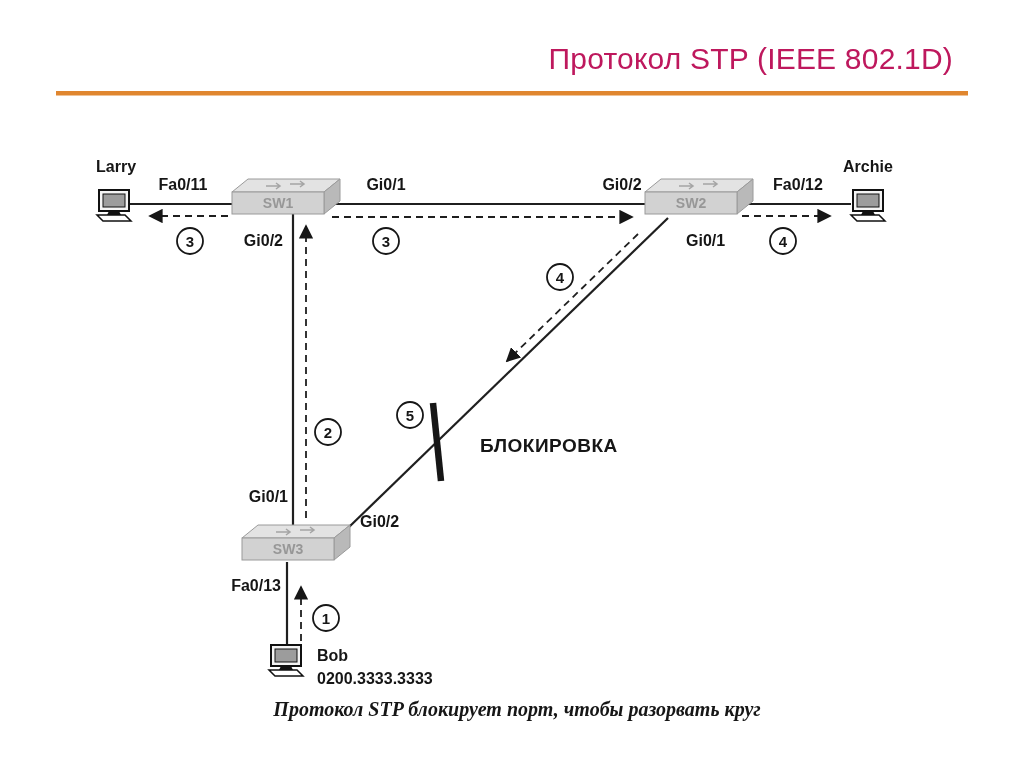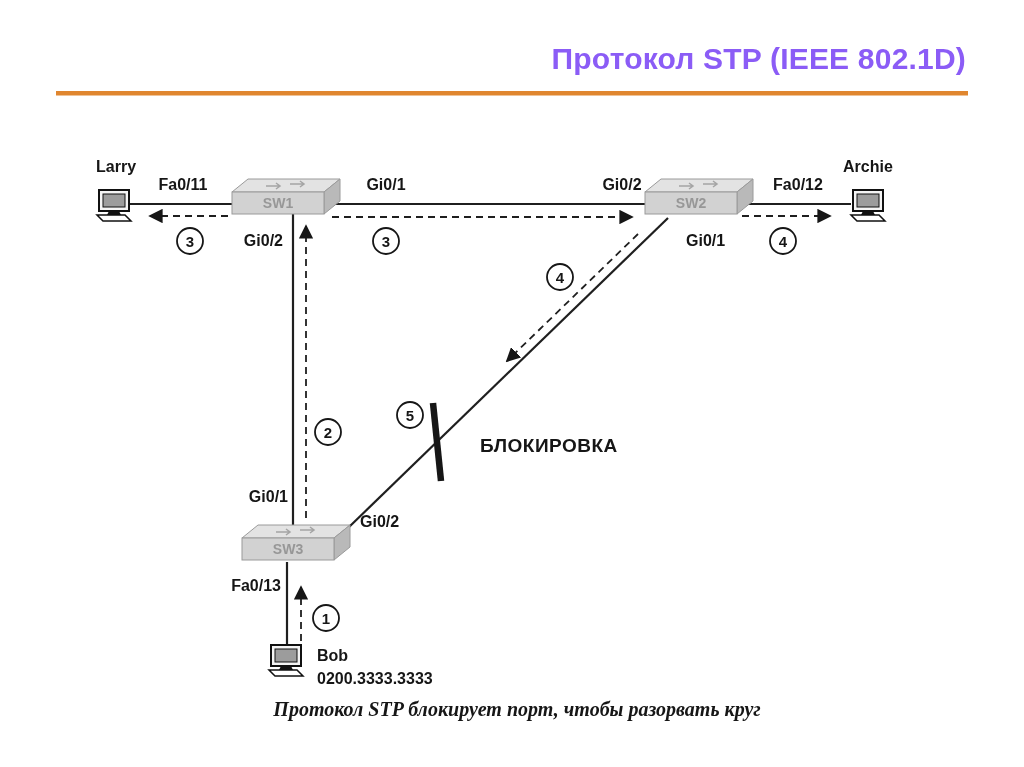--- a/index.html
+++ b/index.html
@@ -13,24 +13,24 @@
   }
   .slide {
     position: relative;
     width: 1024px;
     height: 767px;
     background: #ffffff;
   }
   .slide-title {
     position: absolute;
     top: 42px;
-    right: 58px;
+    right: 71px;
     font-size: 30px;
-    font-weight: 700;
-    color: #8b5cf6;
+    font-weight: 400;
+    color: #be185d;
     letter-spacing: 0.2px;
     white-space: nowrap;
   }
   svg.diagram {
     position: absolute;
     left: 0;
     top: 0;
     width: 1024px;
     height: 767px;
   }

